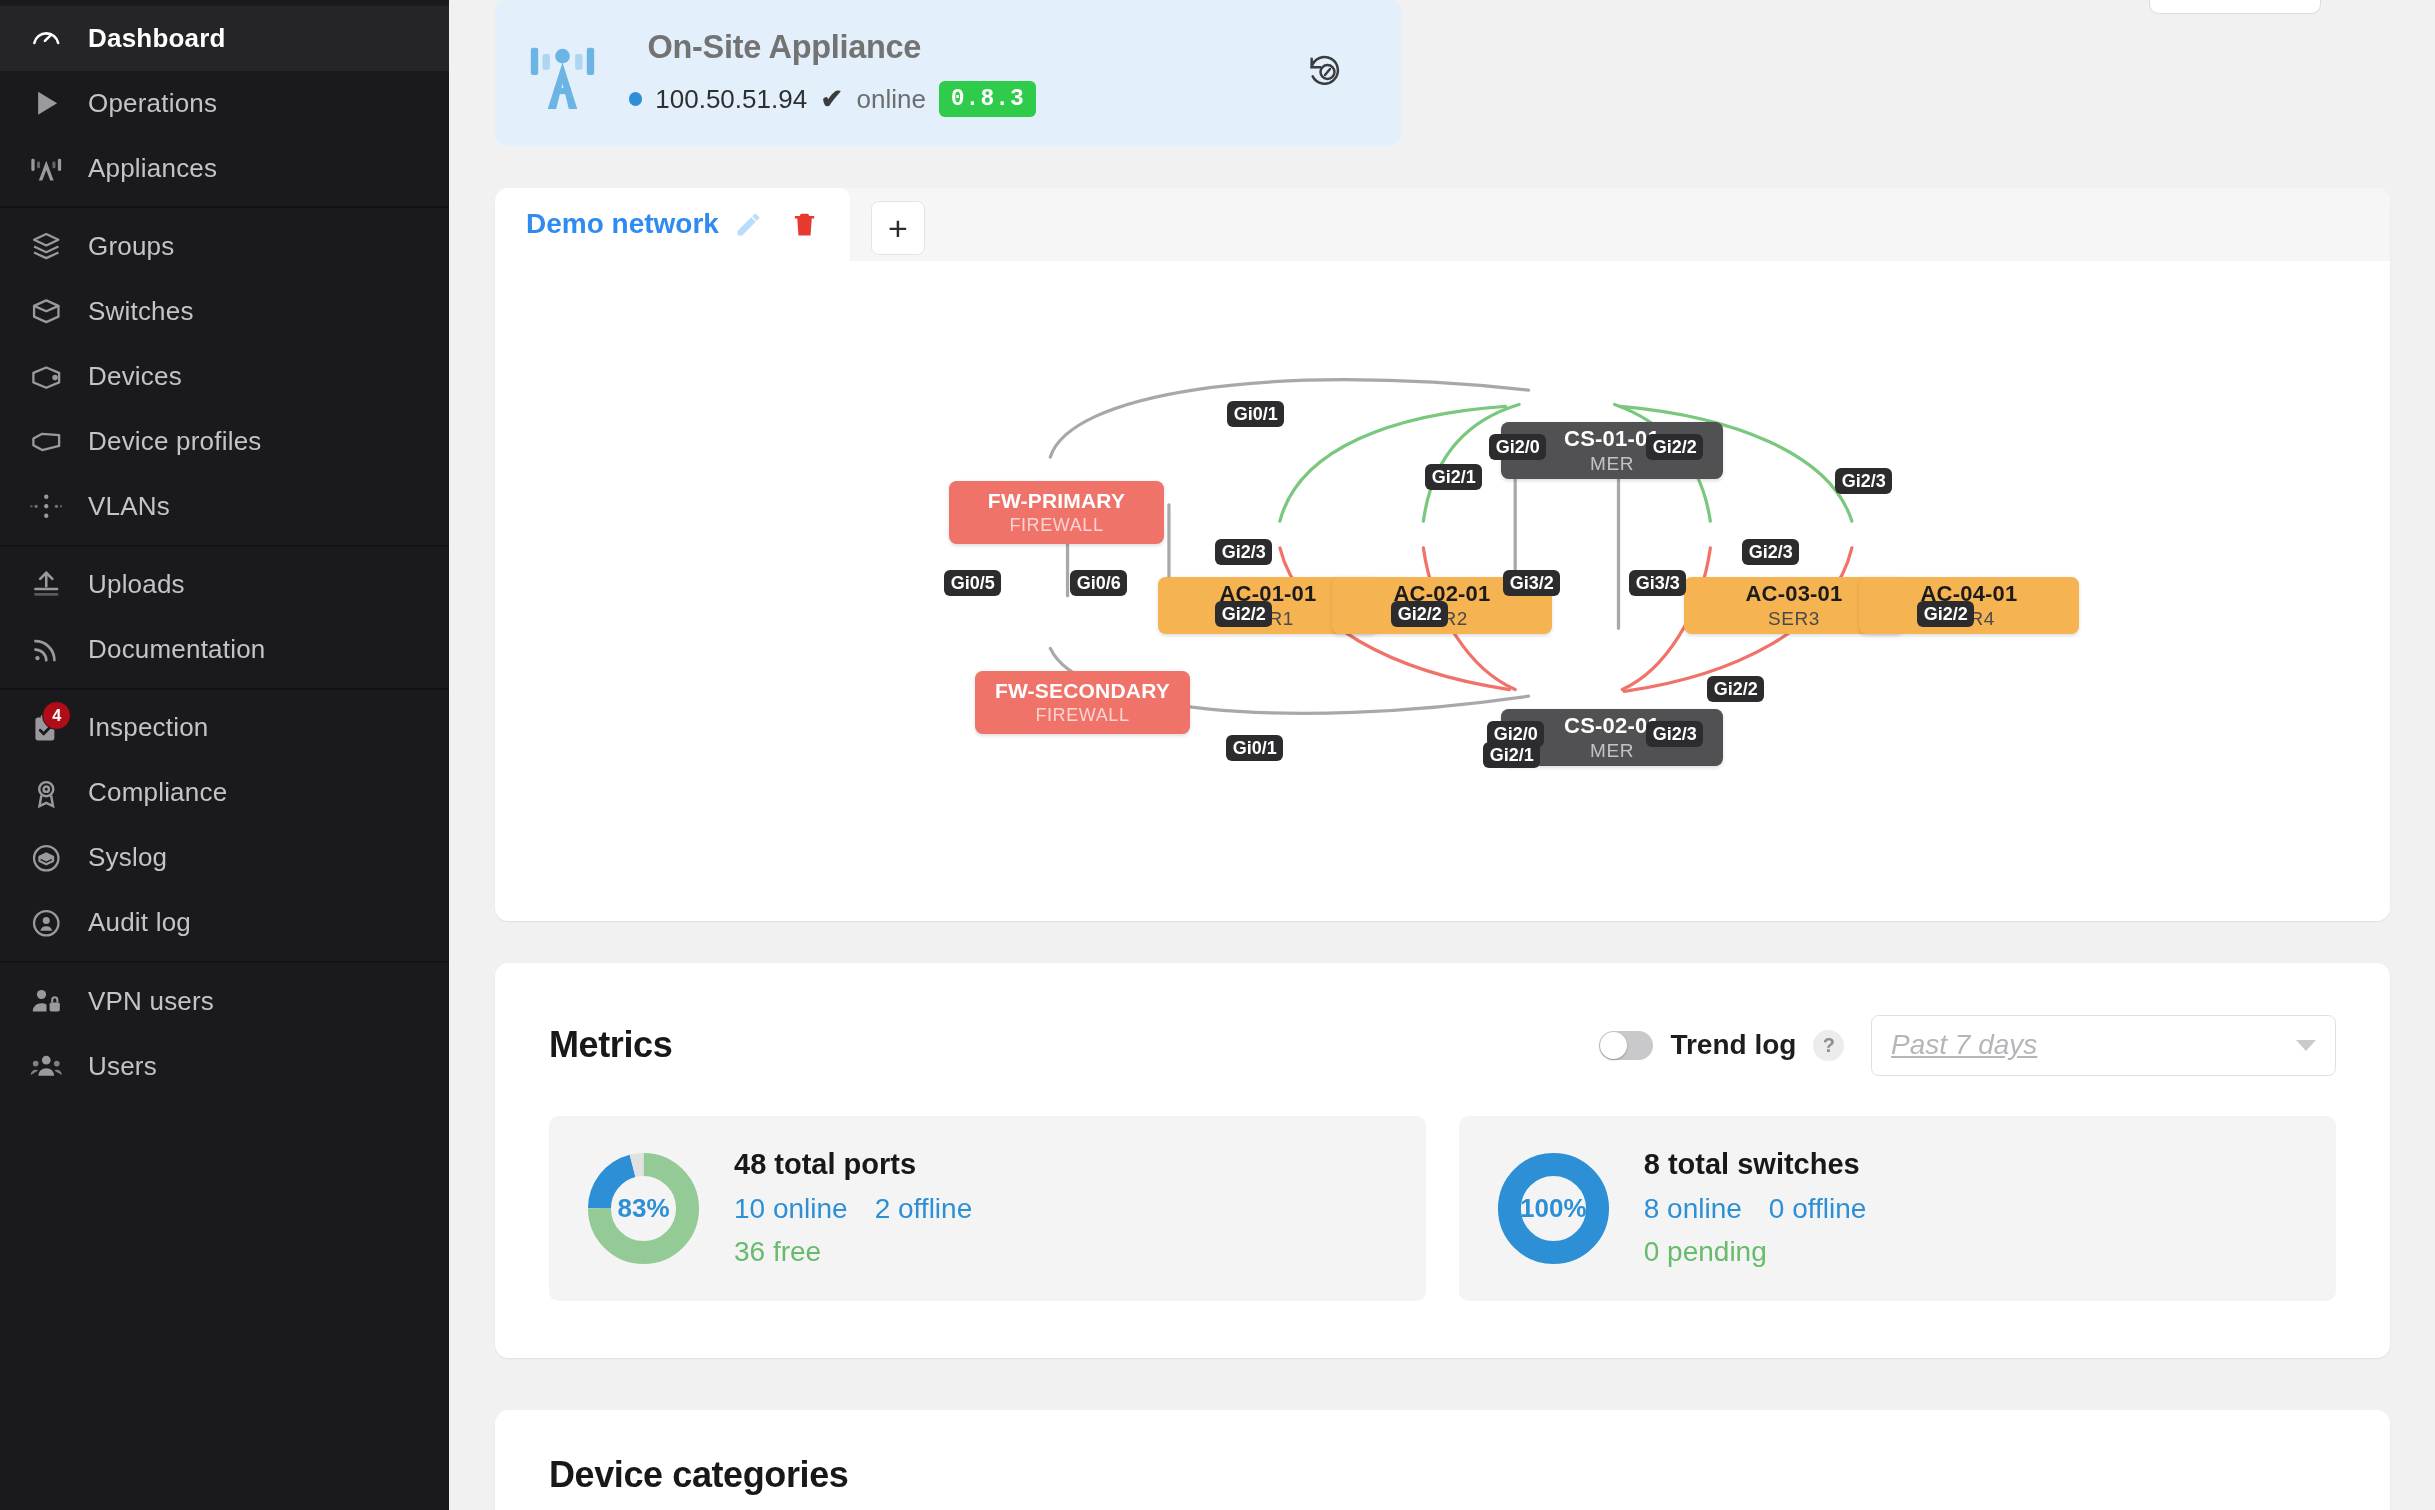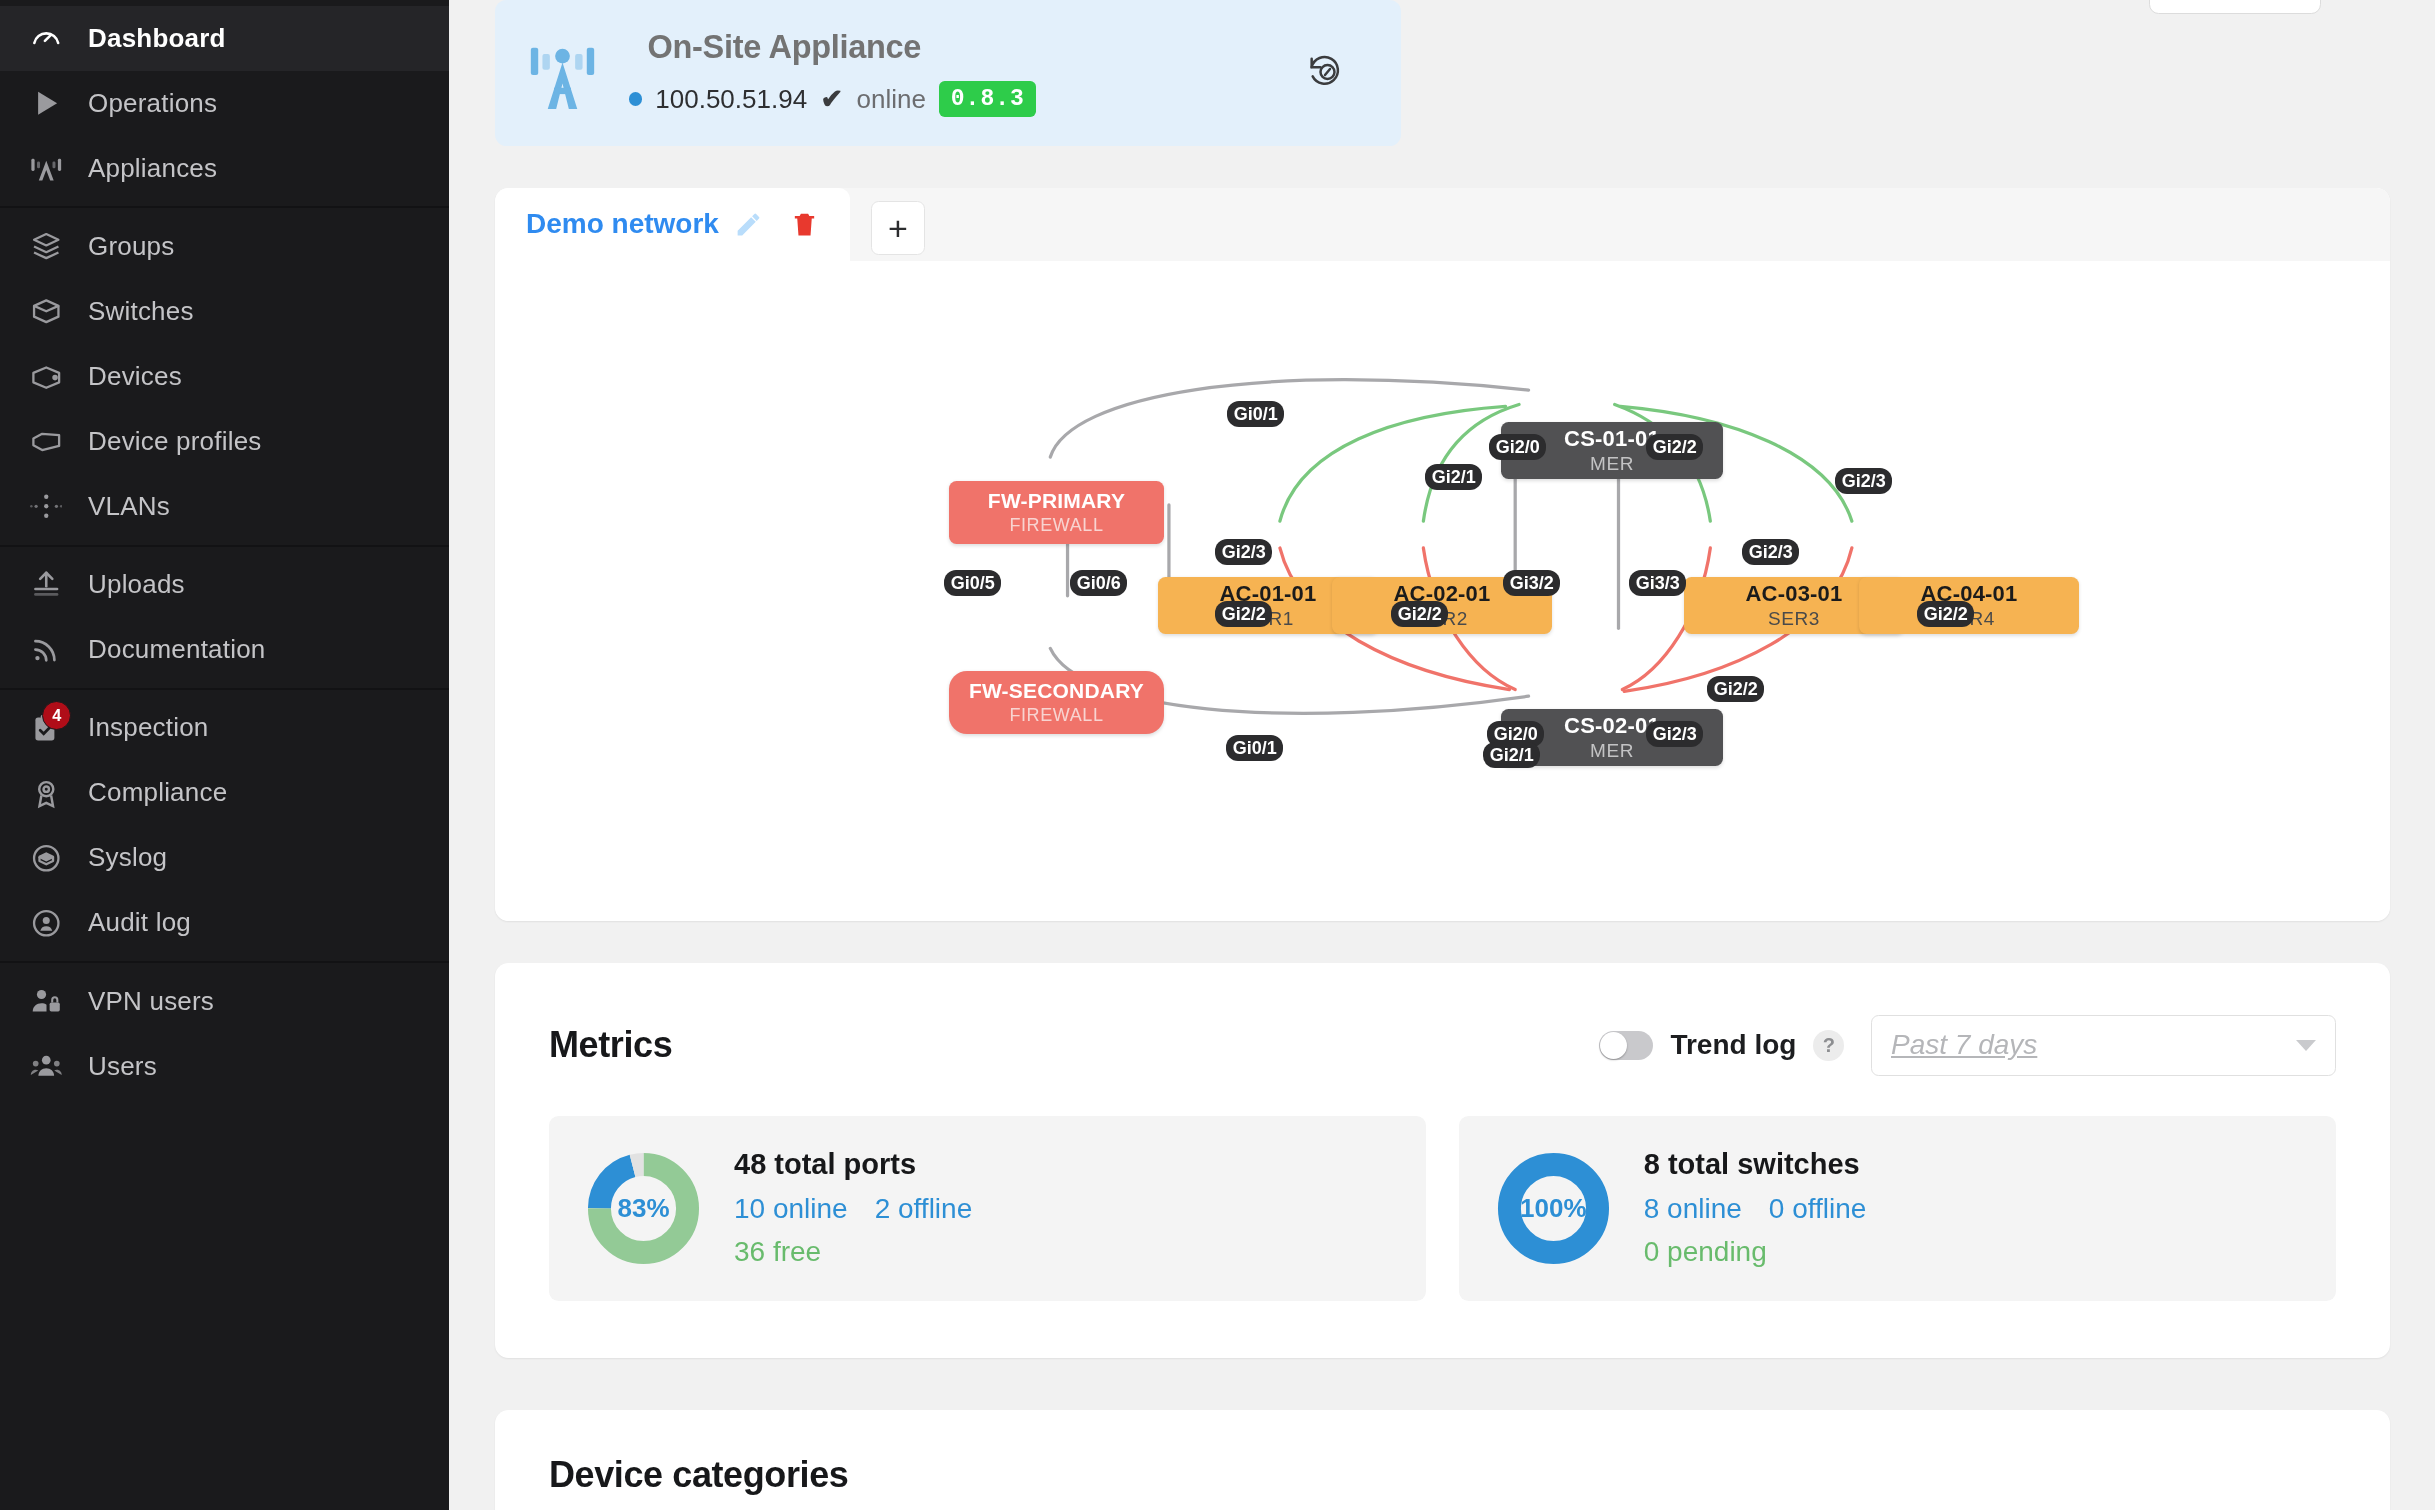--- a/index.html
+++ b/index.html
@@ -157,21 +157,21 @@
   .node.sw .n-name { color:#ffffff; font-size: 22px; }
   .node.sw .n-sub  { color:#c3c3c4; font-size: 19px; margin-top:1px; letter-spacing:0.6px; }
   .node.ac { background:#f6b352; width: 220px; height: 57px; }
   .node.ac .n-name { color:#1b1b1b; font-size: 22px; }
   .node.ac .n-sub  { color:#4a4a4a; font-size: 19px; margin-top:1px; letter-spacing:0.6px; }
 
   .plabel {
     position: absolute;
     background: #2c2c2e; color:#ffffff;
     font-size: 18px; font-weight: bold;
-    border-radius: 12px;
+    border-radius: 6px;
     padding: 1.9px 6.7px;
     white-space: nowrap;
     line-height: 1.25;
   }
 
   
   .metrics-card { margin-top: 42px; padding: 52px 54px 57px 54px; }
   .metrics-head { display:flex; align-items:center; justify-content: space-between; }
   .metrics-title { font-size: 36px; font-weight: bold; color:#17181a; letter-spacing:-0.4px; }
   .metrics-ctrl { display:flex; align-items:center; gap: 17px; }
@@ -478,21 +478,21 @@
               <path d="M 994 170 L 994 384" fill="none" stroke="#a8a8ab" stroke-width="3.4" stroke-linecap="round"></path>
               <path d="M 640 300 C 660 380, 760 430, 880 448" fill="none" stroke="#f0736a" stroke-width="3.4" stroke-linecap="round"></path>
               <path d="M 790 300 C 800 370, 840 428, 886 448" fill="none" stroke="#f0736a" stroke-width="3.4" stroke-linecap="round"></path>
               <path d="M 1090 300 C 1080 370, 1042 428, 998 448" fill="none" stroke="#f0736a" stroke-width="3.4" stroke-linecap="round"></path>
               <path d="M 1238 300 C 1218 385, 1112 434, 1000 450" fill="none" stroke="#f0736a" stroke-width="3.4" stroke-linecap="round"></path>
             </svg>
         <div class="node fw" style="left: 454px; top: 220px;">
               <div class="n-name">FW-PRIMARY</div>
               <div class="n-sub">FIREWALL</div>
             </div>
-            <div class="node fw" style="left: 454px; top: 410px; border-radius: 18px;">
+            <div class="node fw" style="left: 480px; top: 410px;">
               <div class="n-name">FW-SECONDARY</div>
               <div class="n-sub">FIREWALL</div>
             </div>
             <div class="node sw" style="left: 1006px; top: 161px;">
               <div class="n-name">CS-01-01</div>
               <div class="n-sub">MER</div>
             </div>
             <div class="node sw" style="left: 1006px; top: 448px;">
               <div class="n-name">CS-02-01</div>
               <div class="n-sub">MER</div>

